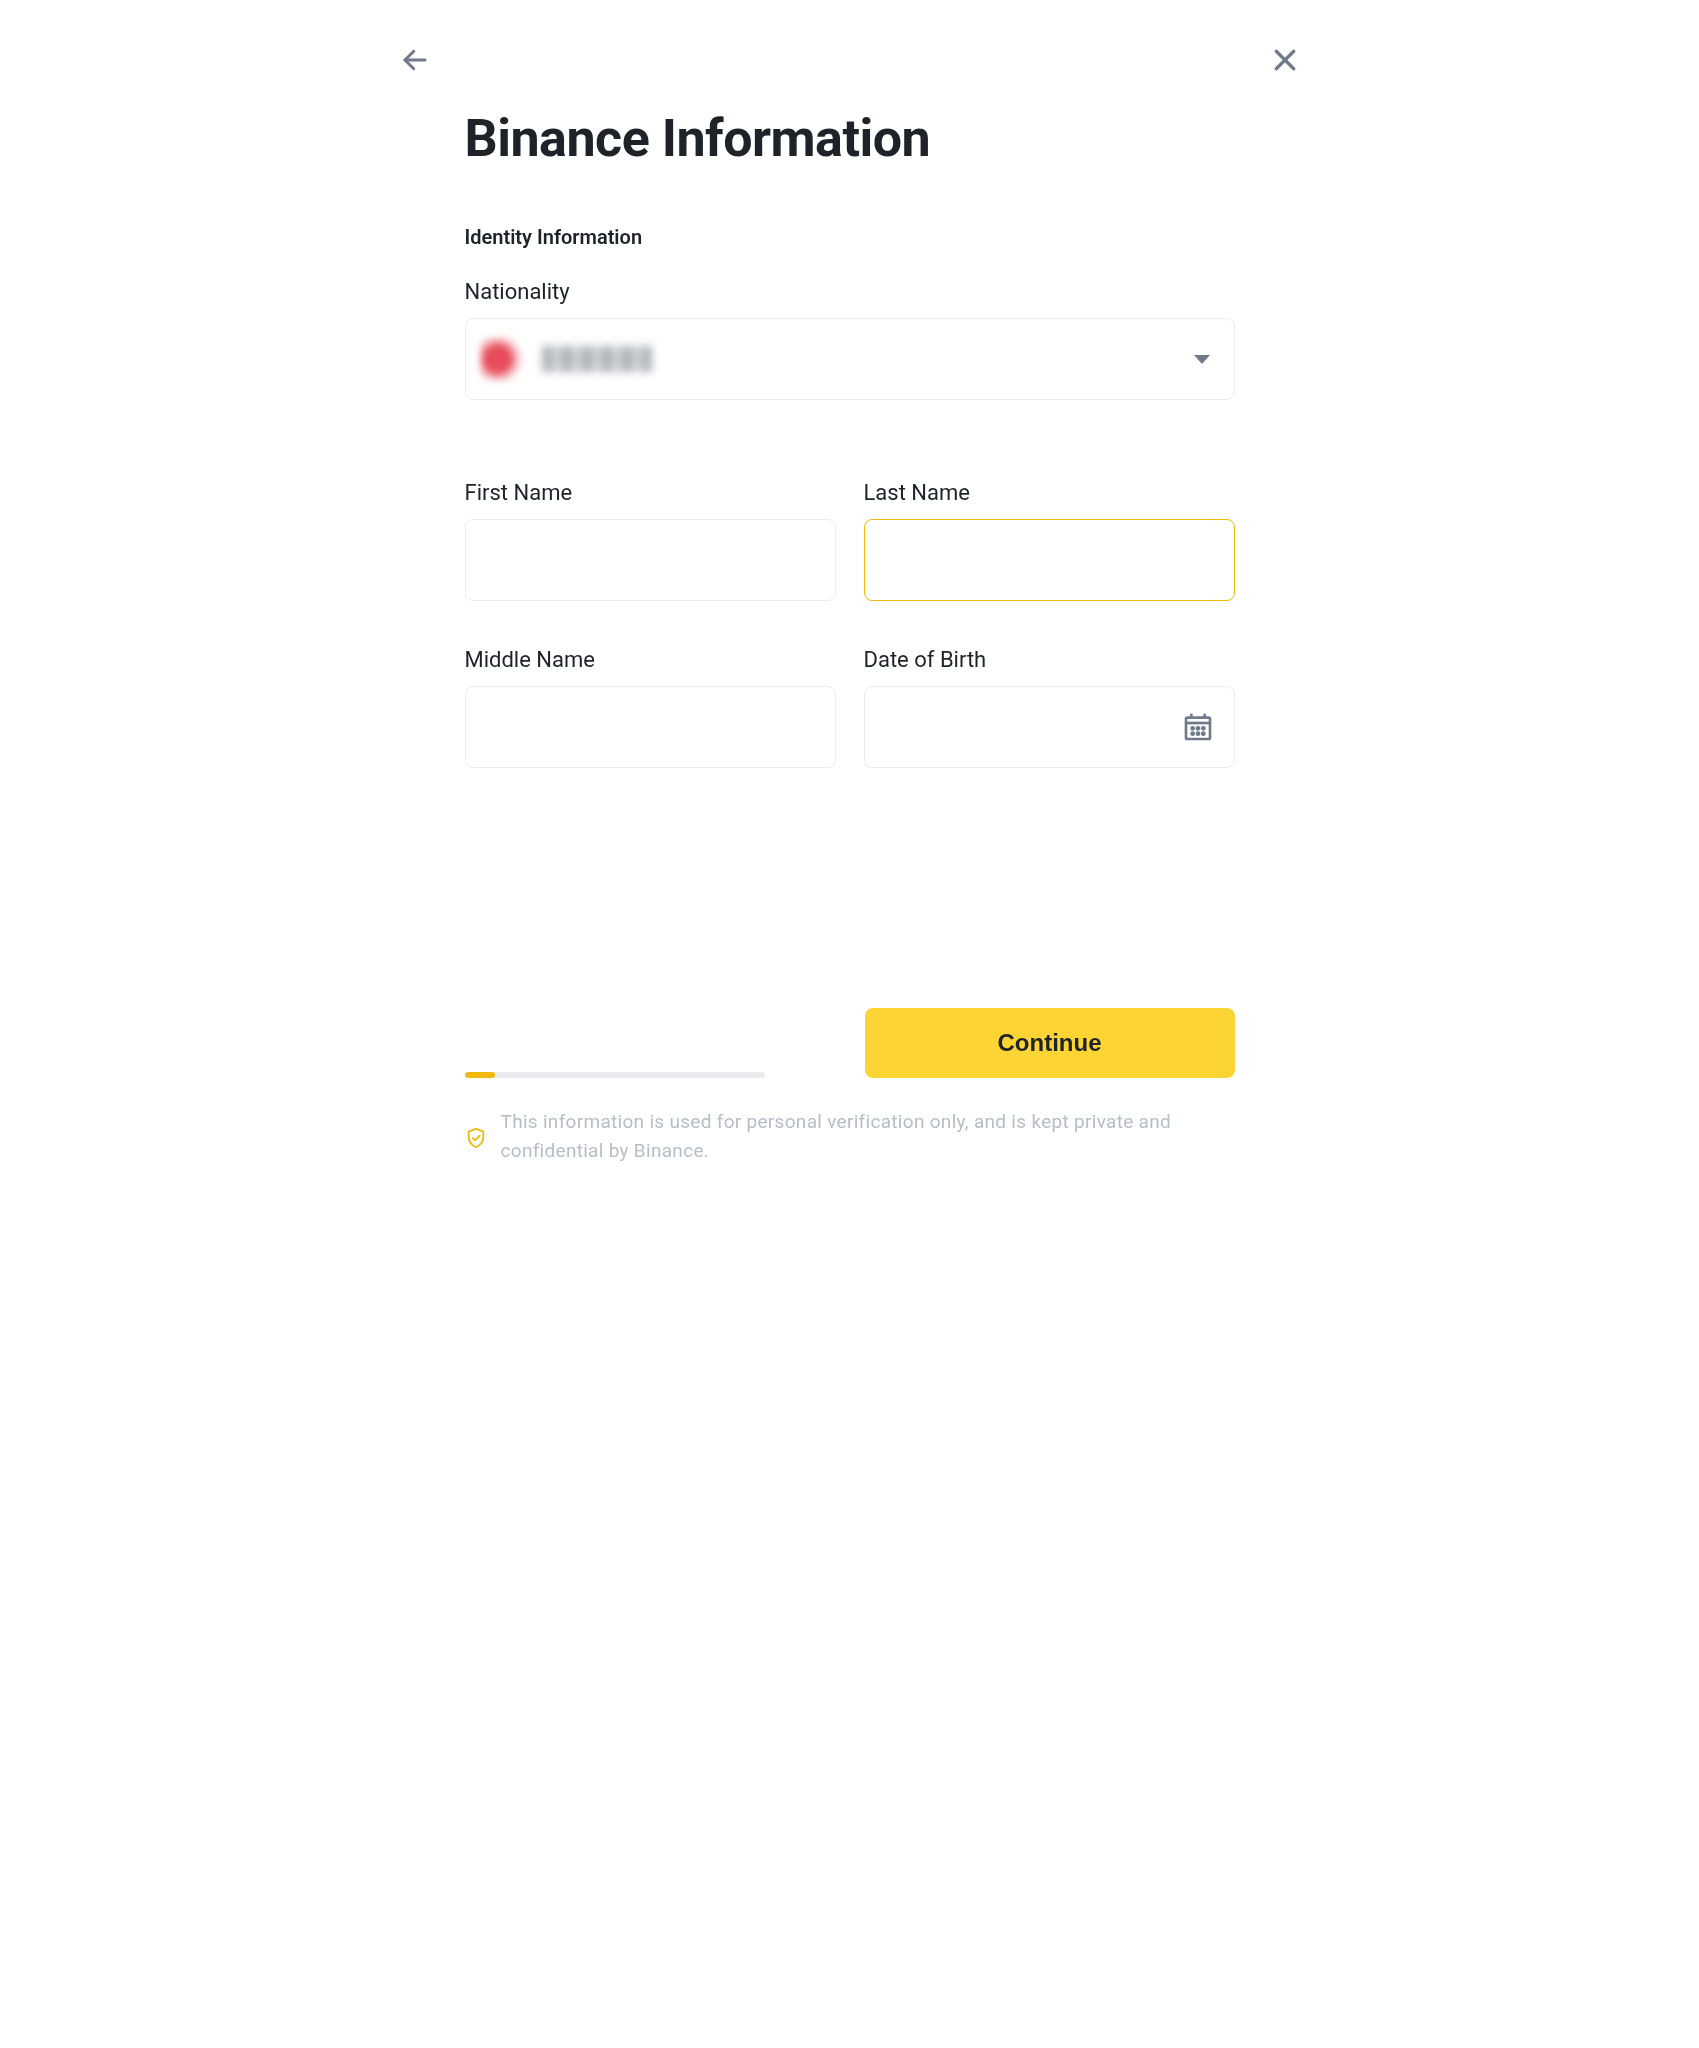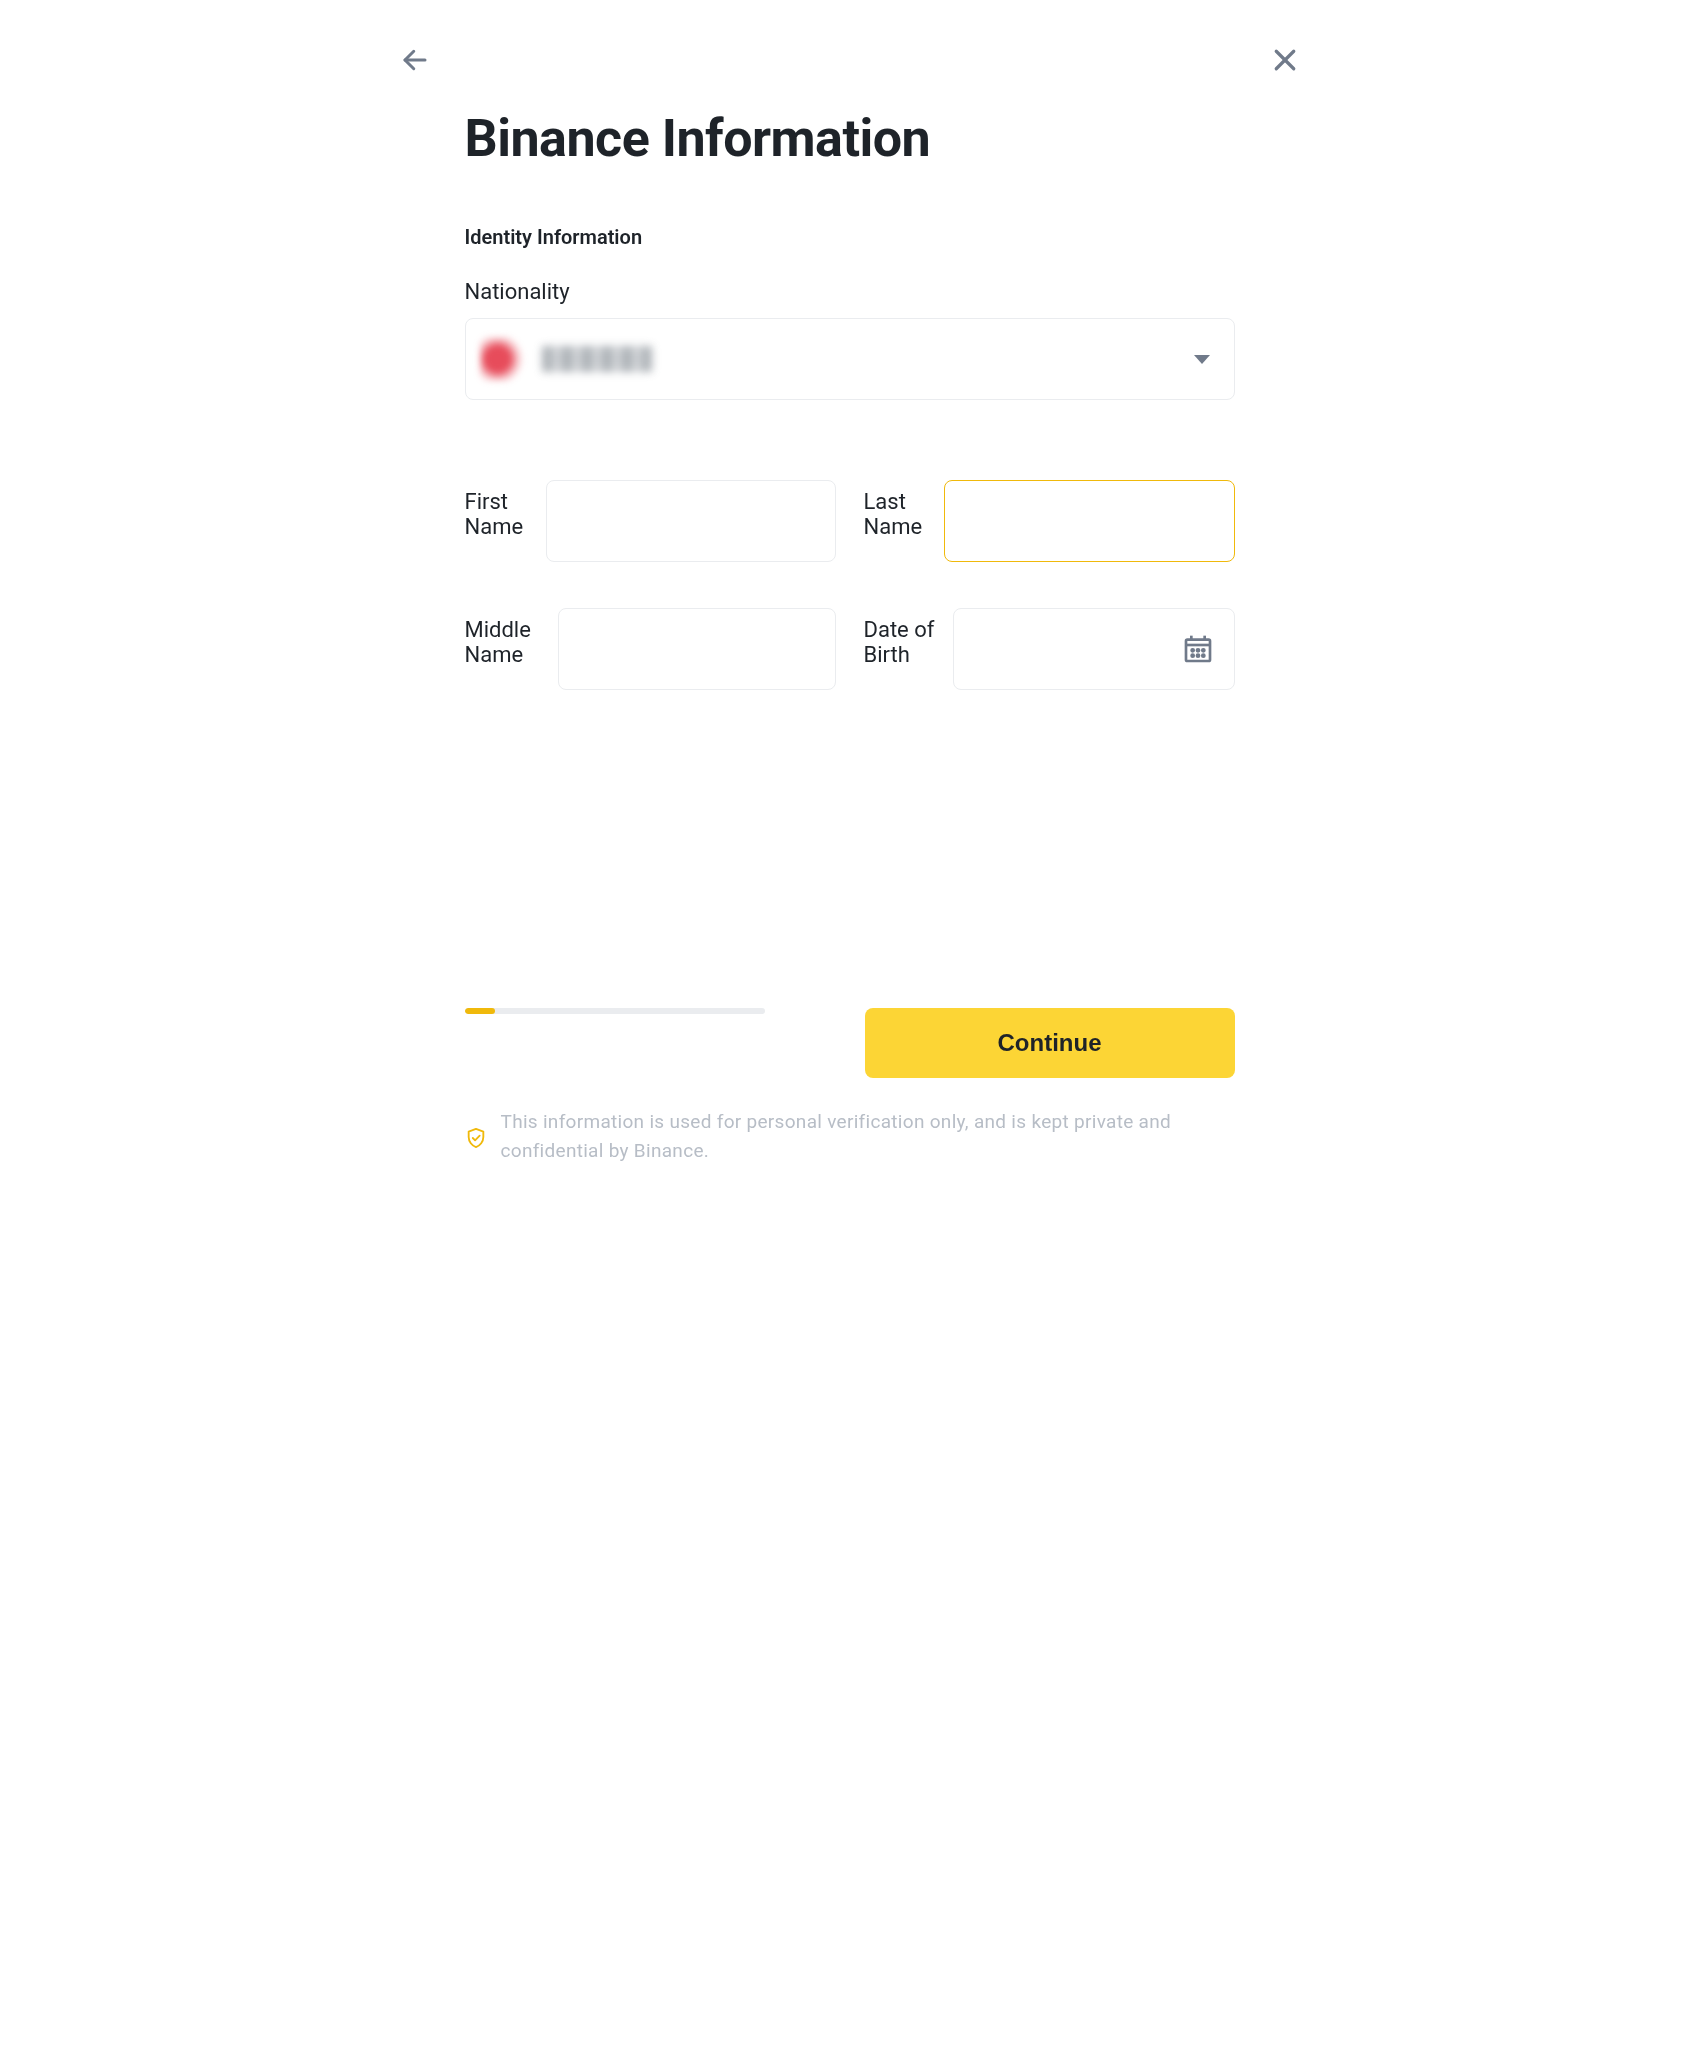--- a/index.html
+++ b/index.html
@@ -92,21 +92,21 @@
     width: 0; height: 0;
     border-left: 8px solid transparent;
     border-right: 8px solid transparent;
     border-top: 9px solid #707a8a;
   }
   .row {
     display: flex;
     gap: 28px;
     margin-bottom: 46px;
   }
-  .col { flex: 1; display: flex; flex-direction: row; align-items: center; }
+  .col { flex: 1; display: flex; flex-direction: column; }
   .text-input {
     width: 100%;
     height: 82px;
     border: 1px solid #eaecef;
     border-radius: 8px;
     background: #ffffff;
     font-size: 20px;
     padding: 0 20px;
     outline: none;
     color: #1e2329;
@@ -127,21 +127,21 @@
     cursor: pointer;
   }
   .footer {
     position: absolute;
     left: 115px;
     right: 115px;
     bottom: 40px;
   }
   .footer-top {
     display: flex;
-    align-items: flex-start;
+    align-items: flex-end;
     justify-content: space-between;
     gap: 40px;
     margin-bottom: 30px;
   }
   .progress {
     flex: 1;
     max-width: 300px;
     height: 6px;
     background: #eaecef;
     border-radius: 3px;

